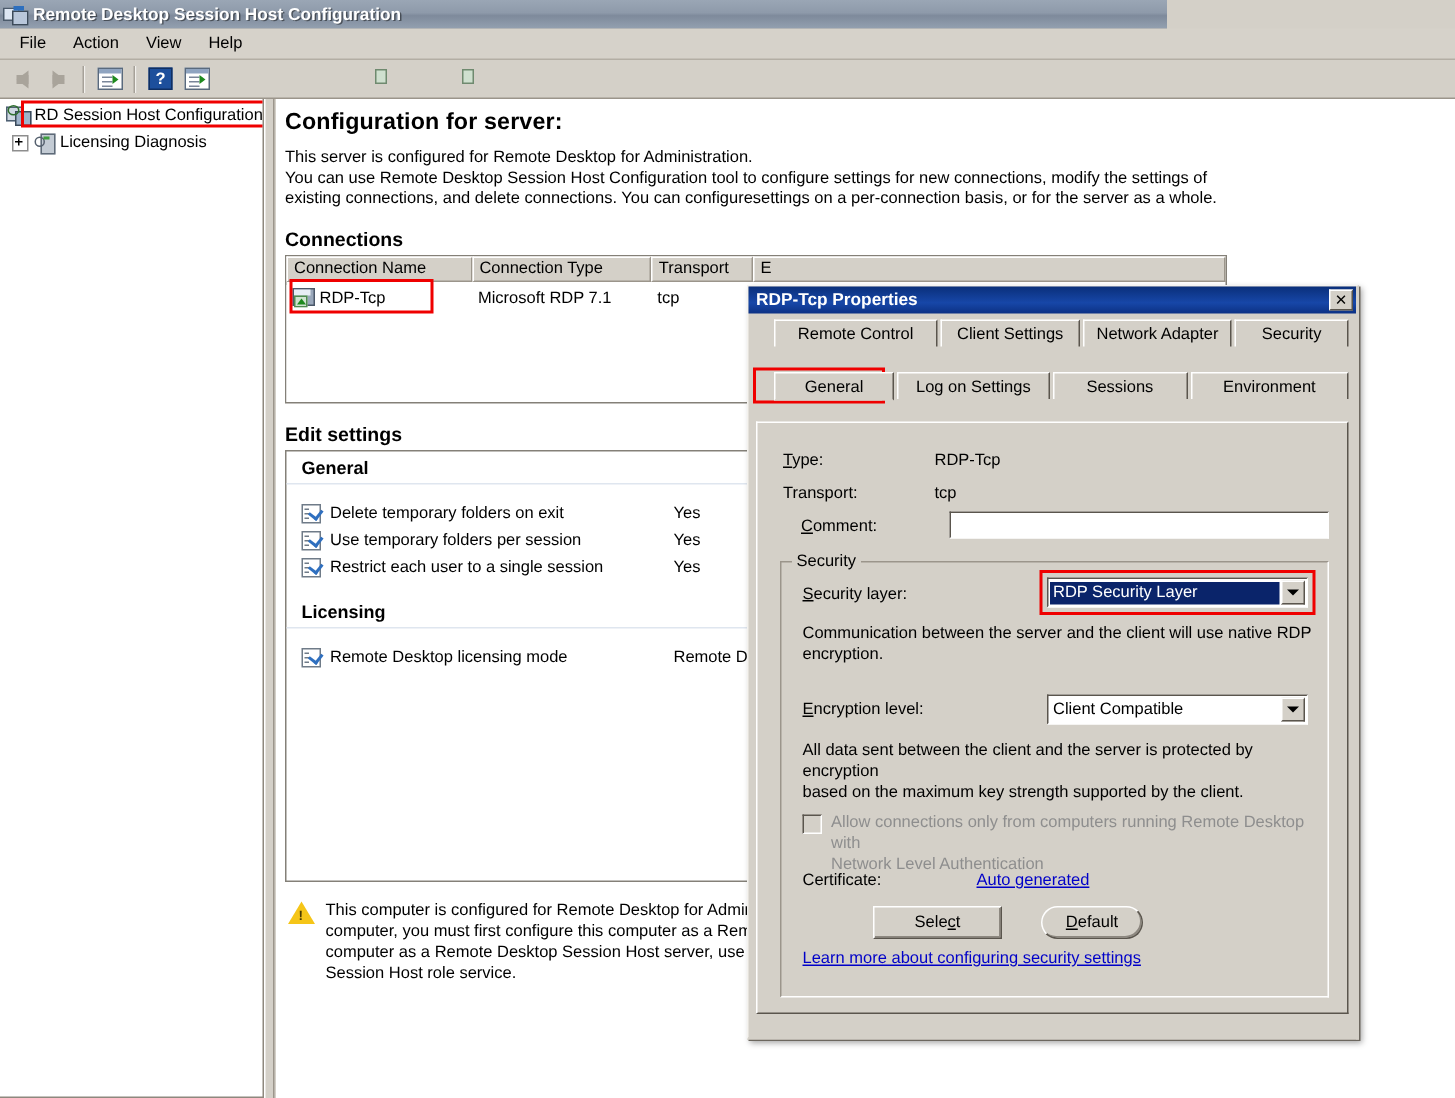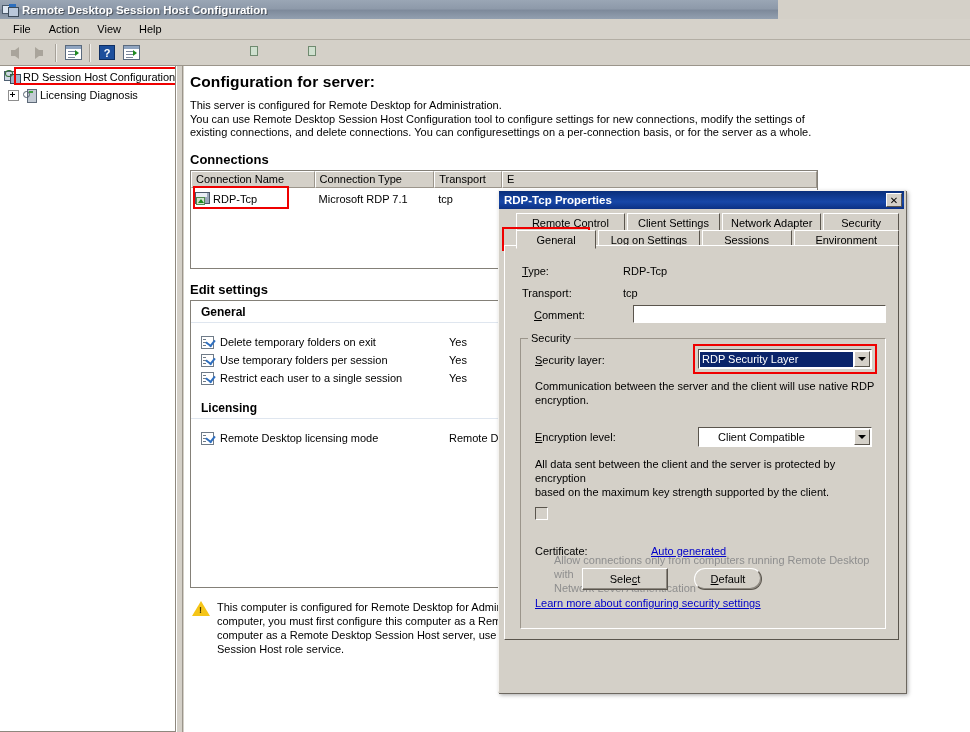--- a/index.html
+++ b/index.html
@@ -131,21 +131,21 @@
     display:flex;align-items:center;justify-content:space-between;padding:0 2px;
   }
   .dlg-tb .t{color:#fff;font-weight:bold;font-size:11.5px;margin-left:3px;}
   .dlg-x{
     width:16px;height:14px;background:#d4d0c8;border:1px solid #fff;
     border-right-color:#5a554d;border-bottom-color:#5a554d;
     font-size:10px;font-weight:bold;display:flex;align-items:center;justify-content:center;
     box-sizing:border-box;color:#000;cursor:default;
   }
   .tabs{position:relative;padding:4px 5px 0 5px;}
-  .tabrow{display:flex;gap:2px;height:16px;padding-left:12px;}
+  .tabrow{display:flex;gap:2px;height:34px;padding-left:12px;}
   .tab{
     background:#d4d0c8;border:1px solid #fff;border-right-color:#5a554d;border-bottom:none;
     box-sizing:border-box;font-size:11px;display:flex;align-items:center;justify-content:center;
     height:18px;cursor:default;
   }
   .tab.active{height:19px;position:relative;z-index:3;border-bottom:1px solid #d4d0c8;}
   .tabpage{
     border:1px solid #fff;border-right-color:#5a554d;border-bottom-color:#5a554d;
     background:#d4d0c8;box-sizing:border-box;position:relative;
     margin:0 5px;height:395px;
@@ -157,41 +157,41 @@
   }
   .grp{
     position:absolute;border:1px solid #fff;border-top-color:#9b958b;border-left-color:#9b958b;
     box-sizing:border-box;
   }
   .grp > .cap{position:absolute;top:-7px;left:7px;background:#d4d0c8;padding:0 3px;font-size:11px;}
   .combo{
     position:absolute;background:#fff;border:1px solid #5a554d;border-right-color:#fff;border-bottom-color:#fff;
     box-sizing:border-box;display:flex;align-items:center;
   }
-  .combo .v{flex:1;padding-left:19px;font-size:11px;white-space:nowrap;overflow:hidden;}
+  .combo .v{flex:1;padding-left:3px;font-size:11px;white-space:nowrap;overflow:hidden;}
   .combo.sel .v{background:#0a246a;color:#fff;height:15px;line-height:15px;margin:1px;padding-left:2px;}
   .combo .btn{
     width:16px;height:16px;margin:1px 1px 1px 0;background:#d4d0c8;
     border:1px solid #fff;border-right-color:#5a554d;border-bottom-color:#5a554d;
     box-sizing:border-box;display:flex;align-items:center;justify-content:center;flex:0 0 auto;
   }
   .caret{width:0;height:0;border-left:4px solid transparent;border-right:4px solid transparent;border-top:4px solid #000;}
   .btn3d{
     background:#d4d0c8;border:1px solid #fff;border-right-color:#5a554d;border-bottom-color:#5a554d;
     box-shadow:inset -1px -1px 0 #8d8880;
     box-sizing:border-box;font-size:11px;display:flex;align-items:center;justify-content:center;
     position:absolute;cursor:default;margin-left:44px;
   }
   .btn3d.def{border:1px solid #000;}
   .chk{
     width:13px;height:13px;background:#d4d0c8;border:1px solid #5a554d;
     border-right-color:#fff;border-bottom-color:#fff;box-sizing:border-box;position:absolute;
   }
   .lnk{color:#0000c8;text-decoration:underline;font-size:11px;cursor:default;}
-  .dis{color:#8e8e8e;margin-top:48px;}
+  .dis{color:#8e8e8e;}
   .u{text-decoration:underline;}
   .redbox{position:absolute;border:2px solid #ef0000;box-sizing:border-box;pointer-events:none;}
 </style>
 </head>
 <body>
 
 <div class="app">
 
   <div class="titlebar">
     <span class="app-ico">

